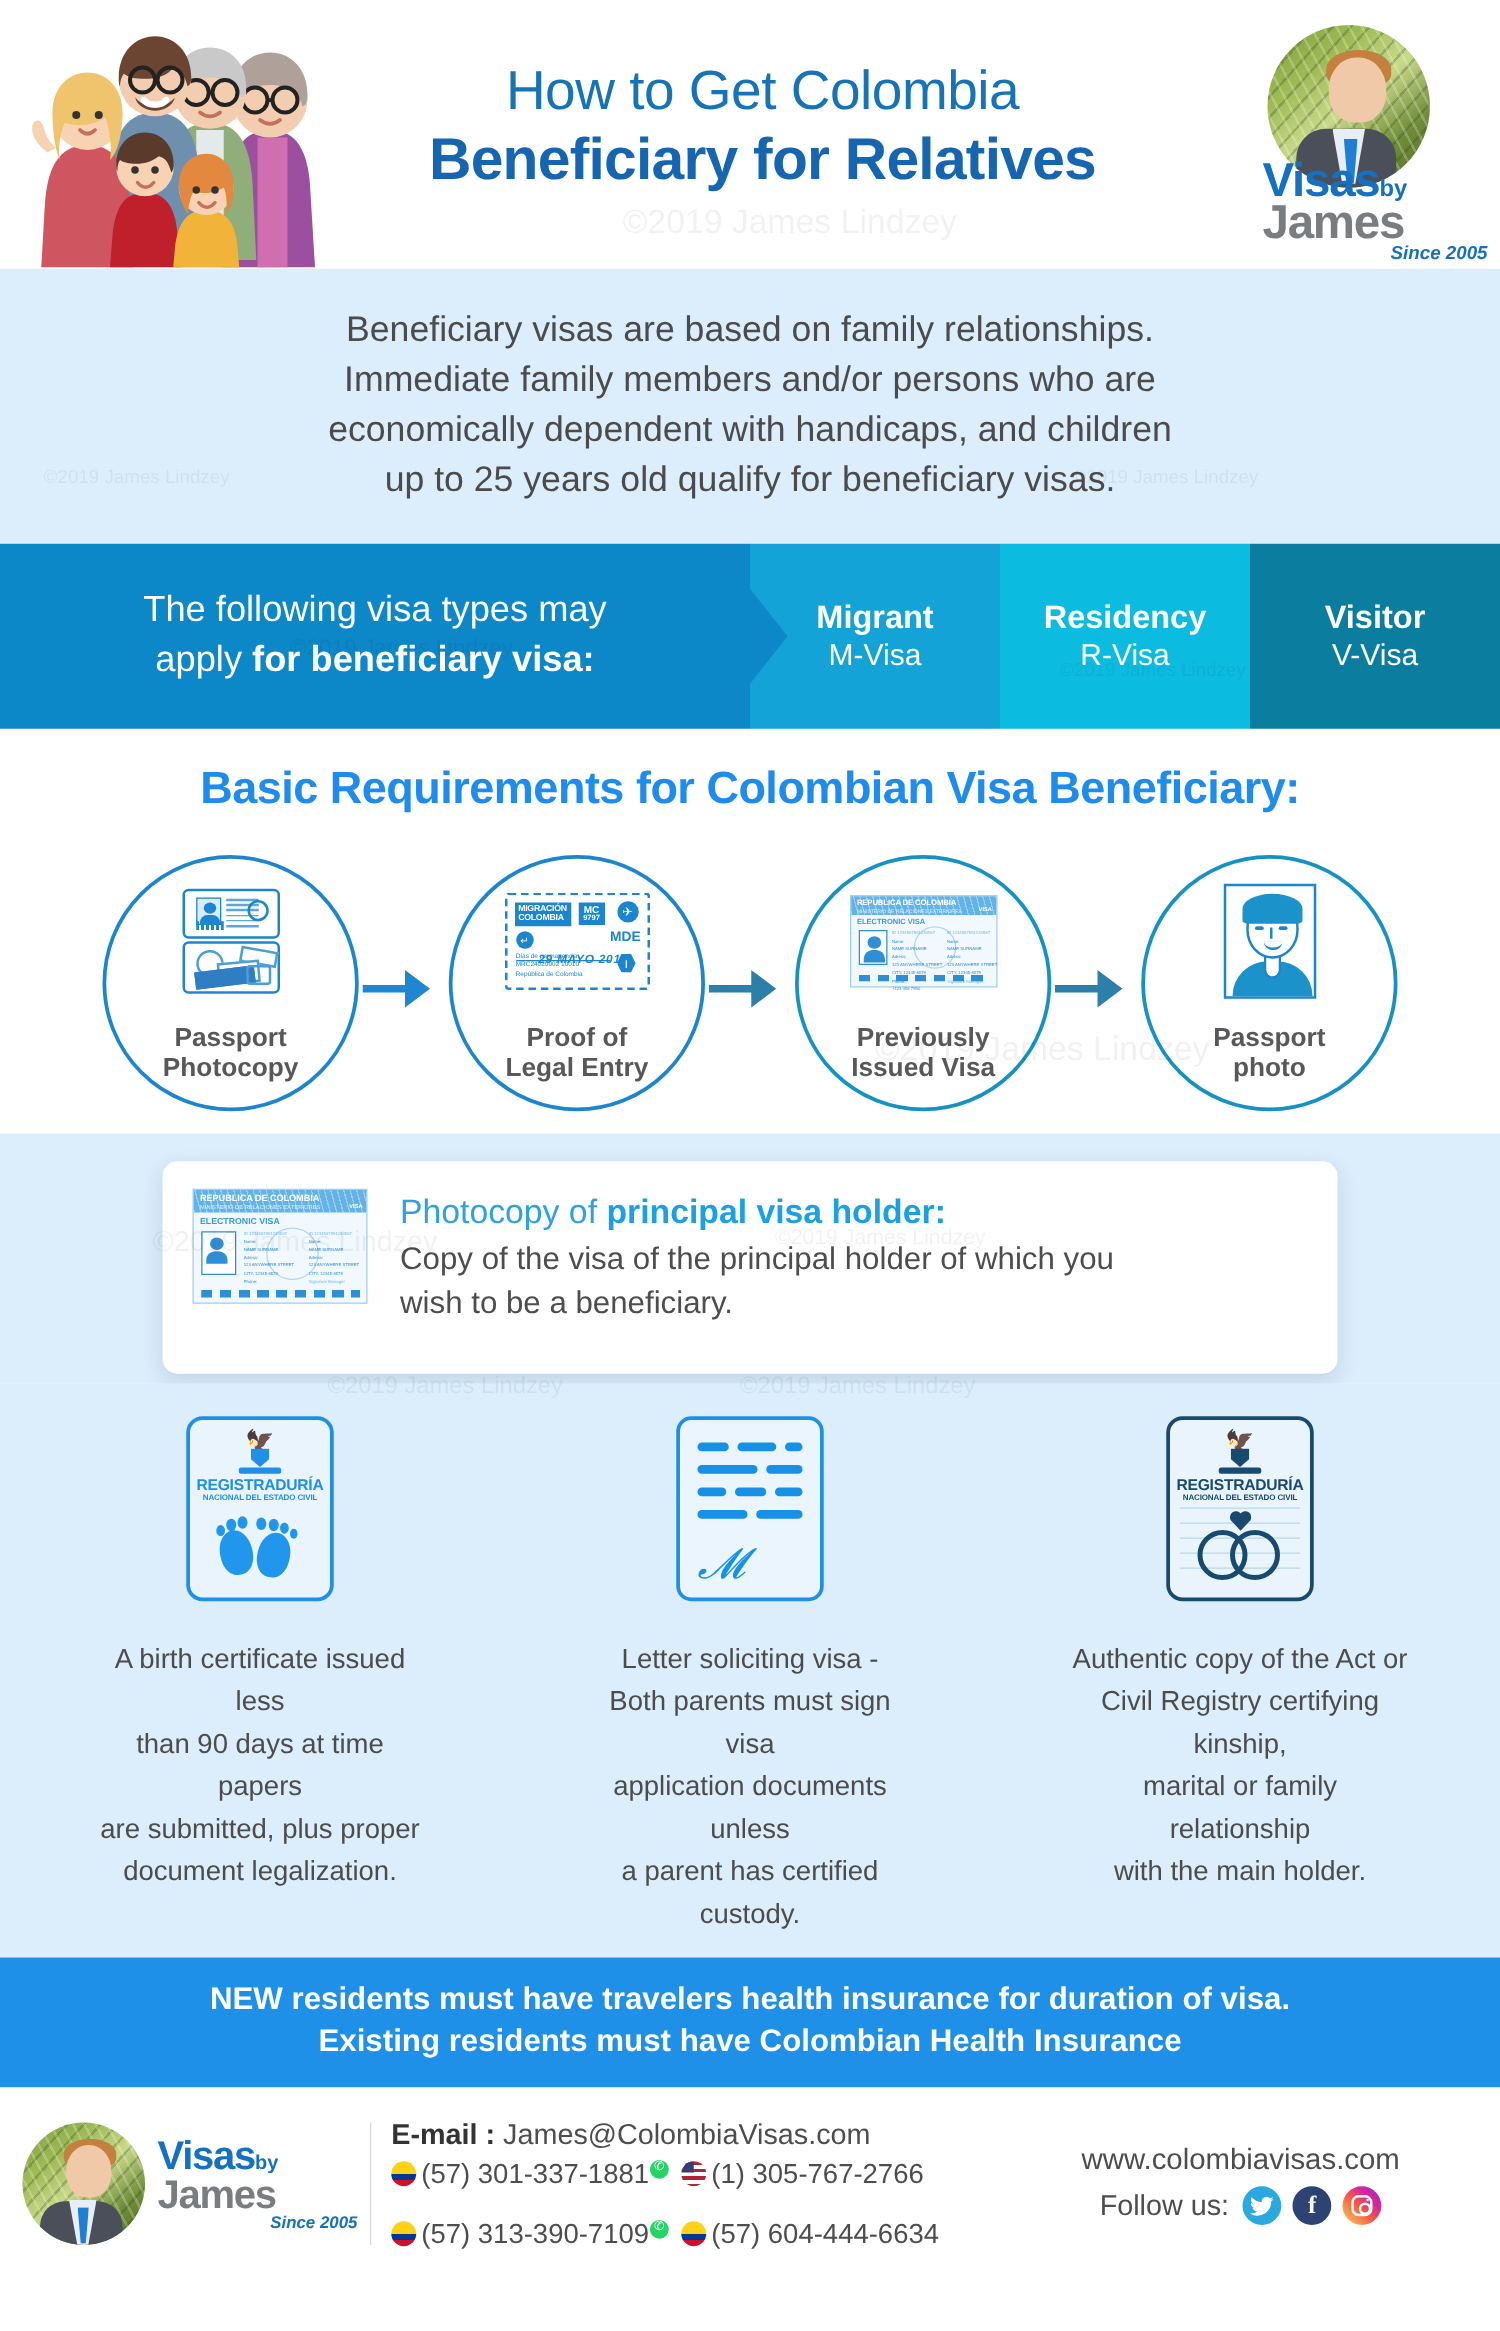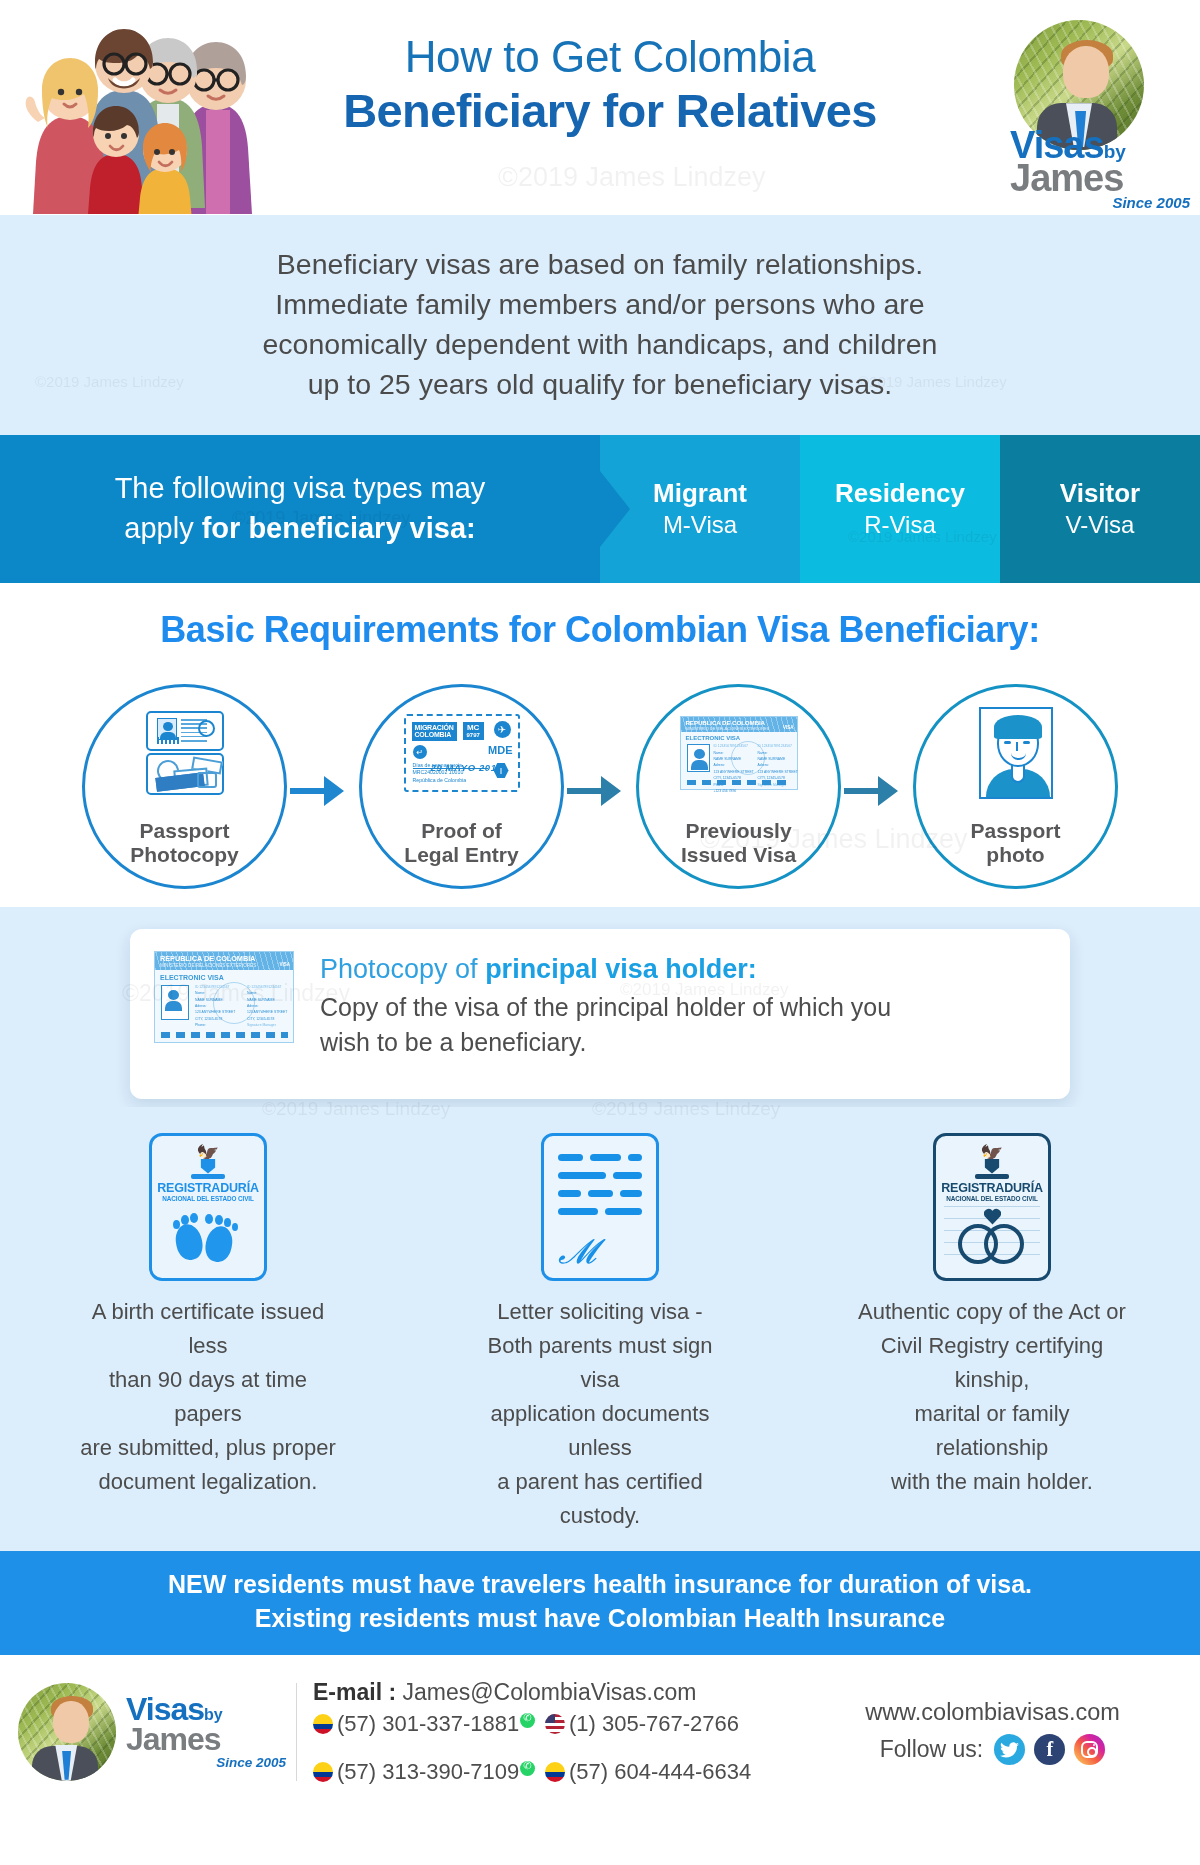--- a/index.html
+++ b/index.html
@@ -21,21 +21,21 @@
     pointer-events: none;
     z-index: 40;
   }
 
   
   .header {
     position: relative; height: 215px; background: #ffffff;
     display: flex; align-items: center; z-index: 5;
   }
   .family-art { position: absolute; left: 20px; top: 18px; width: 270px; height: 196px; }
-  .header-titles { position: absolute; left: 280px; top: 32px; width: 660px; text-align: center; }
+  .header-titles { position: absolute; left: 280px; top: 48px; width: 660px; text-align: center; }
   .title-line1 {
     font-size: 44px; color: #1773b8; font-weight: 400; letter-spacing: -0.4px;
     line-height: 1.15;
   }
   .title-line2 {
     font-size: 47px; color: #1565b0; font-weight: 700; letter-spacing: -0.6px;
     line-height: 1.12; margin-top: 2px;
   }
   .brand-logo { position: absolute; right: 14px; top: 20px; width: 230px; height: 175px; }
   .brand-photo {
@@ -253,21 +253,21 @@
     clip-path: path("M8.5 17 L0.6 8.6 A4.8 4.8 0 0 1 8.5 3.2 A4.8 4.8 0 0 1 16.4 8.6 Z");}
   .reglines{position:absolute;left:8px;right:8px;top:70px;}
   .reglines i{display:block;height:1px;background:#b9d6ea;margin-bottom:11px;}
 
   .letterdoc{width:118px;height:148px;border:3px solid #1e90e8;border-radius:12px;background:#eaf5fd;
     position:relative;padding:18px 14px;}
   .ld-row{display:flex;gap:7px;margin-bottom:11px;}
   .ld-row b{display:block;height:7px;border-radius:4px;background:#1790e8;}
   .sig{position:absolute;left:14px;bottom:14px;color:#1790e8;font-size:34px;font-family:"Liberation Serif",serif;font-style:italic;line-height:0.7;}
 
-  .doc-caption { font-size: 22px; color: #4c4c4c; text-align: center; line-height: 1.55; margin-top: 8px; }
+  .doc-caption { font-size: 22px; color: #4c4c4c; text-align: center; line-height: 1.55; margin-top: 23px; }
 
   
   .notice {
     background: #1e90e8; color: #ffffff; text-align: center; padding: 17px 20px 19px;
     position: relative; z-index: 5;
   }
   .notice p { font-size: 25px; font-weight: 700; line-height: 1.35; }
 
   
   .footer { background: #ffffff; height: 155px; display: flex; align-items: center; padding: 0 18px; position: relative; z-index: 5;}

